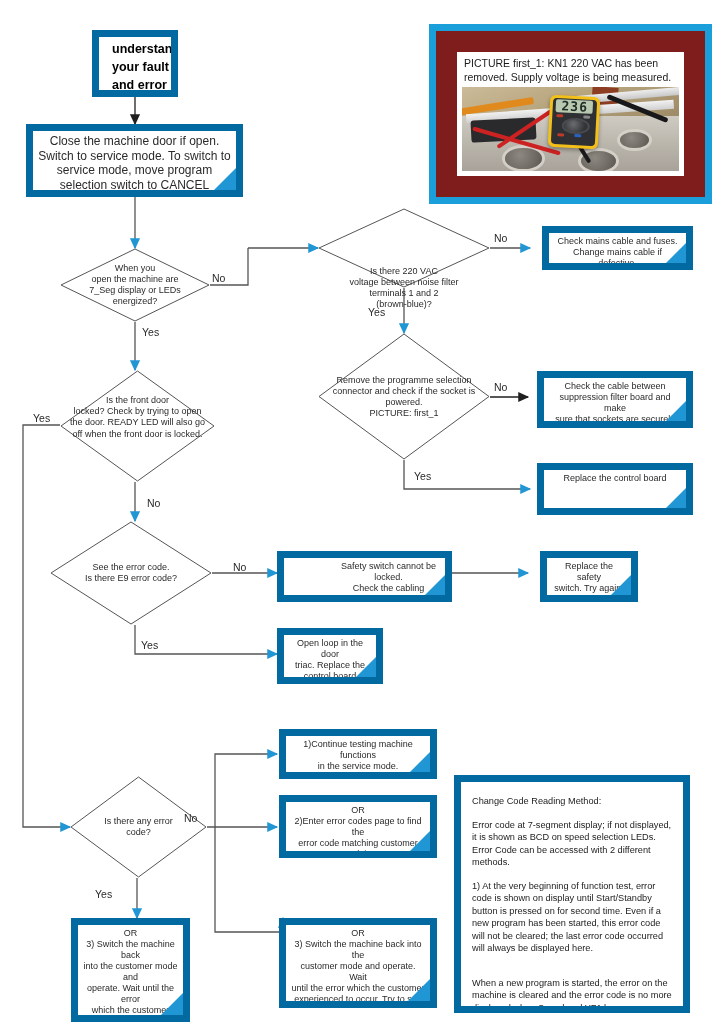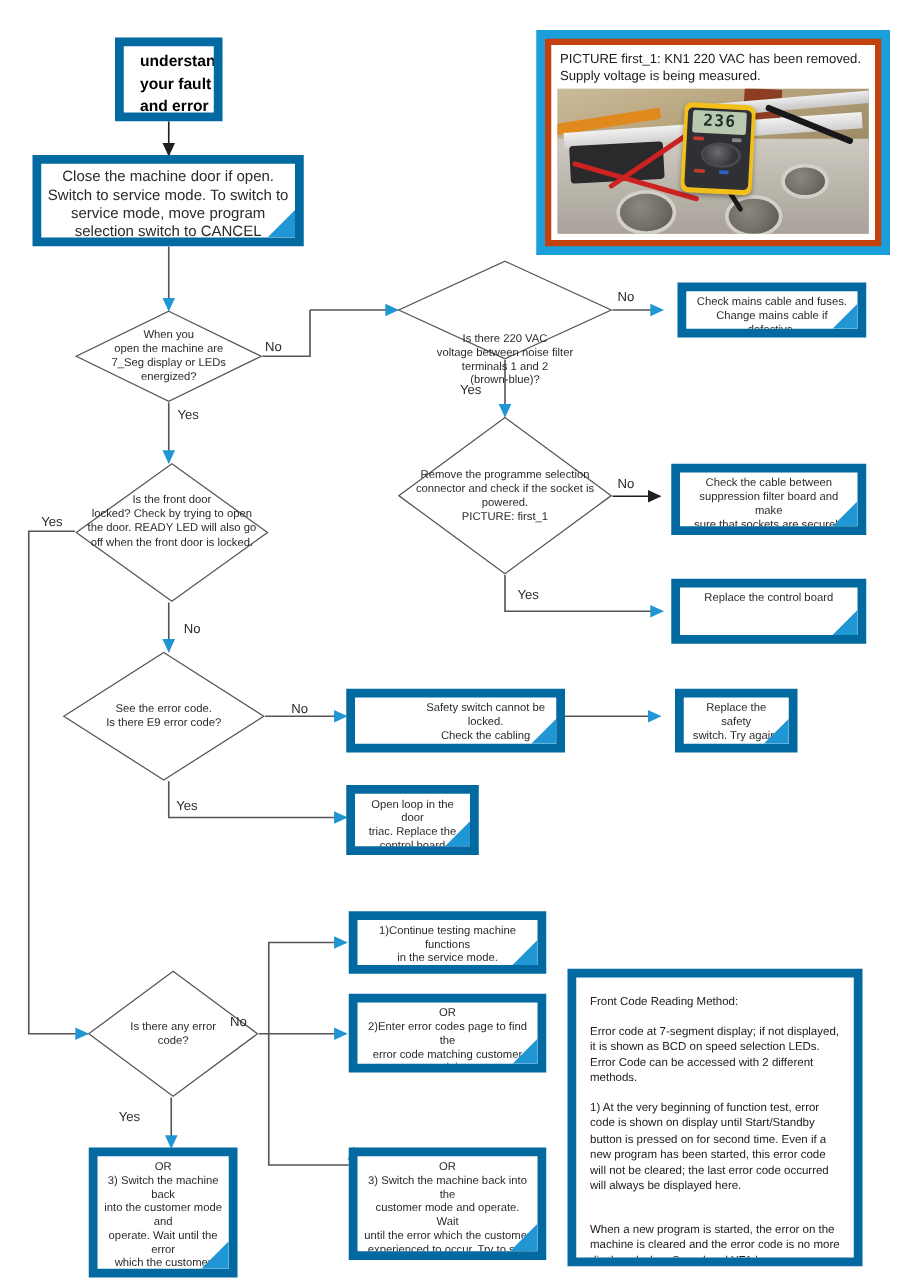--- a/index.html
+++ b/index.html
@@ -93,22 +93,22 @@
   
   .picframe {
     position: absolute;
     box-sizing: border-box;
     background: #1a9fdb;
     padding: 7px;
   }
   .picframe-inner {
     box-sizing: border-box;
     width: 100%; height: 100%;
-    background: #c2410c;
-    padding: 5px;
+    background: #7f1d1d;
+    padding: 21px;
   }
   .picframe-white {
     box-sizing: border-box;
     width: 100%; height: 100%;
     background: #ffffff;
     padding: 4px 5px 5px 5px;
     display: flex;
     flex-direction: column;
   }
   .piccaption {
@@ -435,21 +435,21 @@
 customer mode and operate. Wait
 until the error which the customer
 experienced to occur. Try to see the
 error code when the program is still
 running.</span>
     <span class="fold" style="border-left-width:22px; border-bottom-width:22px;"></span>
   </div>
 
   <div class="node" style="left:454px; top:775px; width:236px; height:238px; display:block; text-align:left;">
     <div style="padding:13px 11px 8px 11px; font-size:9.2px; color:#222; line-height:1.36;">
-      <div>Front Code Reading Method:</div>
+      <div>Change Code Reading Method:</div>
       <div style="height:11px;"></div>
       <div>Error code at 7-segment display; if not displayed, it is shown as BCD on speed selection LEDs. Error Code can be accessed with 2 different methods.</div>
       <div style="height:11px;"></div>
       <div>1) At the very beginning of function test, error code is shown on display until Start/Standby button is pressed on for second time. Even if a new program has been started, this error code will not be cleared; the last error code occurred will always be displayed here.</div>
       <div style="height:11px;"></div>
       <div style="height:11px;"></div>
       <div>When a new program is started, the error on the machine is cleared and the error code is no more displayed when Speed and YF1 keys are pressed.</div>
     </div>
   </div>
 

